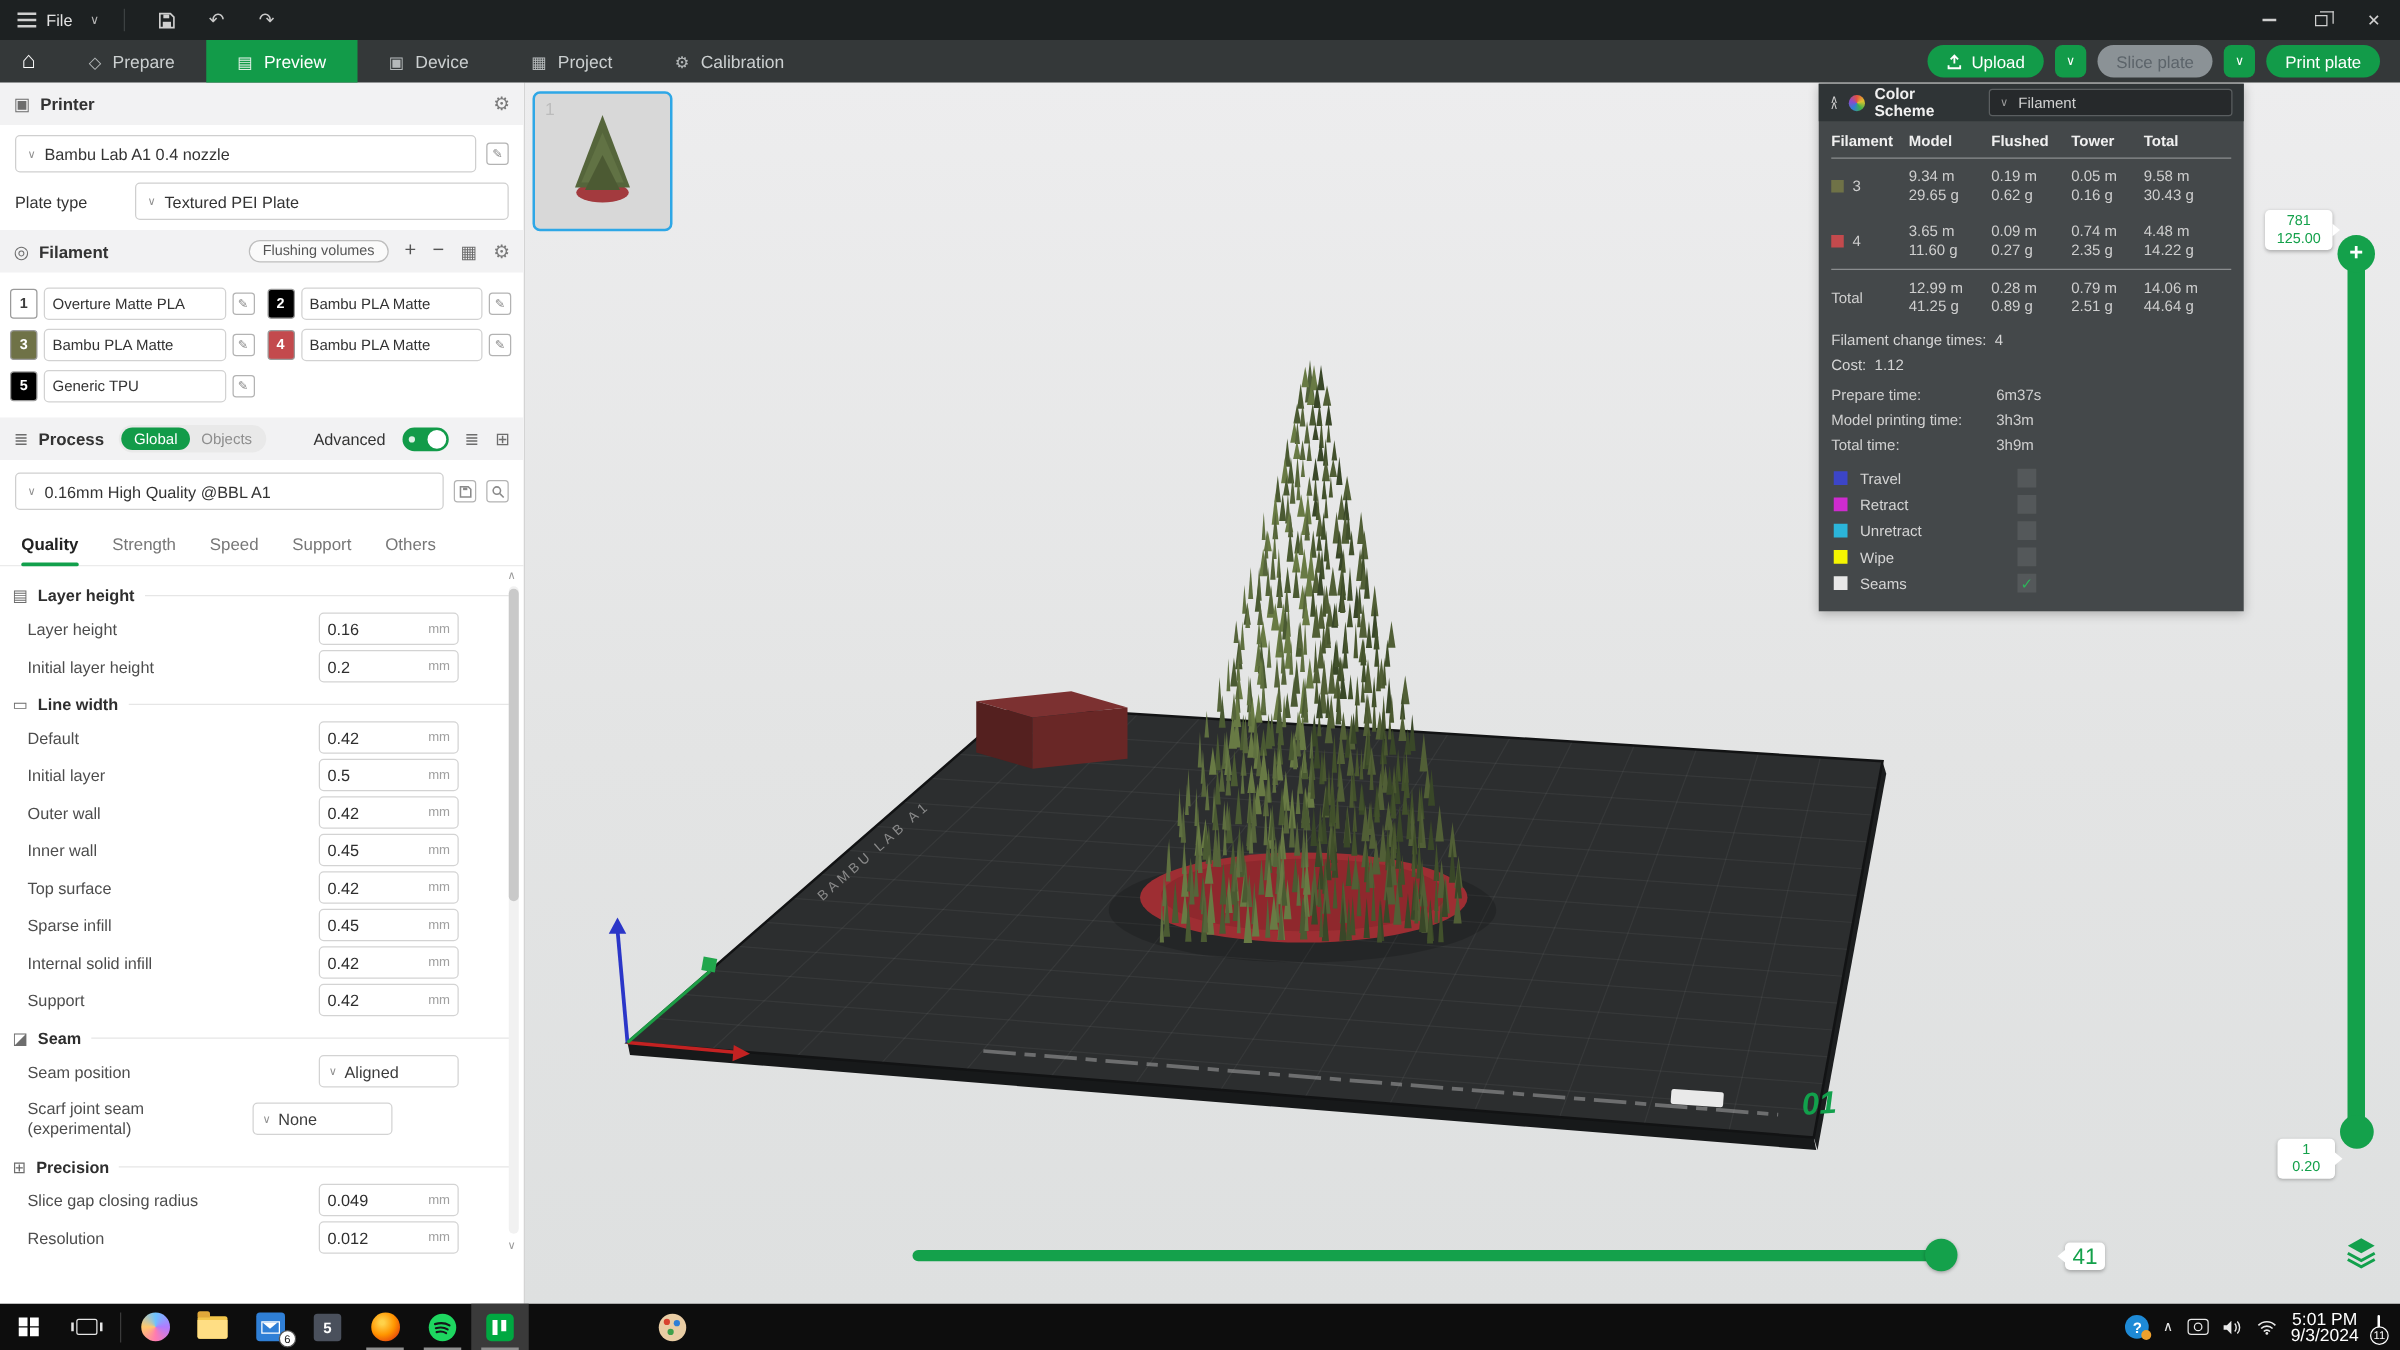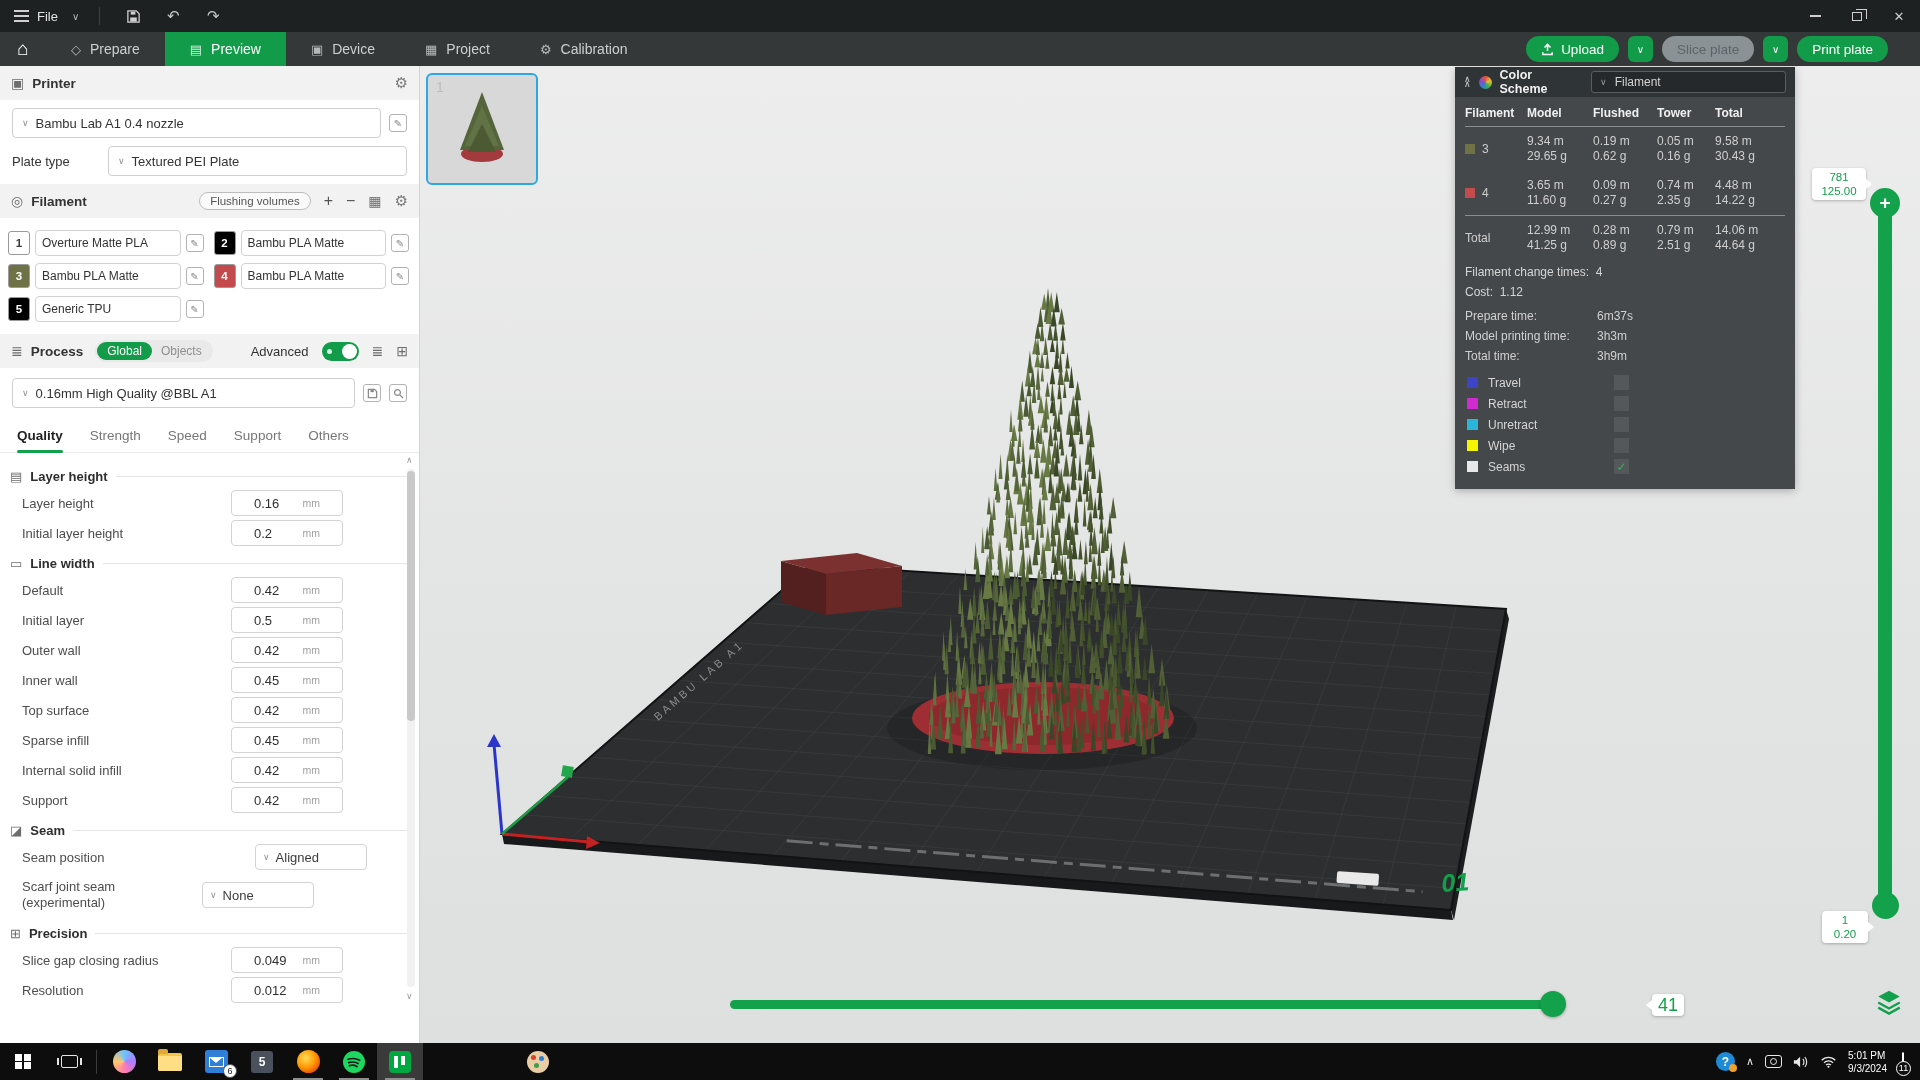--- a/index.html
+++ b/index.html
@@ -21,21 +21,21 @@
 .wb .mini{display:inline-block;width:11px;height:1.5px;background:#cfcfcf}
 .restore{position:relative;width:10px;height:9px;border:1.2px solid #cfcfcf}
 .restore::before{content:"";position:absolute;top:-4px;left:2.5px;width:10px;height:9px;border:1.2px solid #cfcfcf;border-bottom:none;border-left:none}
 
 
 .ribbon{position:absolute;top:32px;left:0;right:0;height:34px;background:#343839;display:flex;align-items:center;color:#ccd0d1;z-index:55}
 .home{width:46px;height:34px;display:flex;align-items:center;justify-content:center;color:#fff;font-size:19px}
 .rtab{display:flex;align-items:center;gap:9px;height:34px;padding:0 25px;font-size:14px;cursor:default}
 .rtab .tic{font-size:13px;opacity:.85}
 .rtab.active{background:#129b49;color:#fff}
-.ractions{margin-left:auto;display:flex;align-items:center;gap:9px;padding-right:32px}
+.ractions{margin-left:auto;display:flex;align-items:center;gap:9px;padding-right:16px}
 .btn{height:26px;display:flex;align-items:center;justify-content:center;gap:7px;font-size:13.5px;border-radius:13px;padding:0 15px}
 .btn.green{background:#129b49;color:#fff}
 .btn.gray{background:#8b9296;color:#5c646a}
 .btn-chev{width:25px;height:26px;border-radius:6px;background:#129b49;color:#fff;display:flex;align-items:center;justify-content:center;font-size:10px}
 
 
 .lp{position:absolute;left:0;top:66px;width:420px;bottom:37px;background:#fff;border-right:1px solid #d4d4d4;color:#3c3c3c;font-size:13px;z-index:50}
 .sec{height:34px;background:#f2f2f3;display:flex;align-items:center;gap:8px;padding:0 11px;font-weight:bold;font-size:13.5px;color:#333}
 .sec .sic{color:#6d6d6d;font-weight:normal;font-size:14px}
 .sec .right{margin-left:auto;display:flex;align-items:center;gap:13px}
@@ -64,21 +64,21 @@
 .ptab.active{color:#222;font-weight:bold}
 .ptab.active::after{content:"";position:absolute;left:0;right:0;bottom:0;height:3px;background:#12a04c;border-radius:2px}
 .settings{position:relative;padding:6px 0 0 0}
 .ghead{display:flex;align-items:center;gap:8px;margin:10px 10px 6px 10px;font-weight:bold;font-size:13px;color:#2e2e2e}
 .ghead .gic{color:#6d6d6d;font-weight:normal;font-size:13px}
 .ghead .gline{flex:1;border-top:1px solid #e6e6e6}
 .srow{display:flex;align-items:center;margin:4px 0 4px 22px;height:26px}
 .srow .slabel{flex:1;color:#4d4d4d;padding-right:6px}
 .srow.tall{height:42px}
 .srow.tall .slabel{line-height:16px}
-.inbox{width:112px;height:26px;border:1px solid #d3d3d3;border-radius:4px;display:flex;align-items:center;padding:0 22px;margin-right:76px;background:#fff}
+.inbox{width:112px;height:26px;border:1px solid #d3d3d3;border-radius:4px;display:flex;align-items:center;padding:0 6px;margin-right:52px;background:#fff}
 .inbox .val{flex:1;color:#2e2e2e;font-size:13px}
 .inbox .unit{color:#a0a0a0;font-size:10.5px}
 .selbox{width:112px;height:26px;border:1px solid #d3d3d3;border-radius:4px;display:flex;align-items:center;gap:6px;padding:0 7px;margin-right:52px;background:#fff}
 .selbox .chev{color:#8f8f8f;font-size:9px}
 .sb{position:absolute;top:2px;bottom:2px;right:2px;width:12px}
 .sb .tr{position:absolute;top:14px;bottom:14px;left:2px;width:8px;background:#f1f1f1;border-radius:4px}
 .sb .th{position:absolute;top:16px;left:2px;width:8px;height:250px;background:#c9c9c9;border-radius:4px}
 .sb .ar{position:absolute;left:1px;font-size:9px;color:#9a9a9a}
 
 
@@ -158,21 +158,21 @@
 .ic-bambu::after{content:"";position:absolute;left:12px;top:5px;width:4px;height:9px;background:#fff}
 .ic-paint{width:22px;height:22px;border-radius:50%;background:#e9cda4;position:relative}
 .ic-paint::before{content:"";position:absolute;left:4px;top:4px;width:5px;height:5px;border-radius:50%;background:#d8432f;box-shadow:8px 1px 0 #2f7fd6,3px 8px 0 #3fa04a}
 .appbadge{position:absolute;right:2px;bottom:2px;width:14px;height:14px;border-radius:50%;background:#fff;color:#222;font-size:9px;display:flex;align-items:center;justify-content:center;border:1px solid #555}
 .tray{margin-left:auto;display:flex;align-items:center;gap:11px;padding-right:10px}
 .ic-help{width:19px;height:19px;border-radius:50%;background:#1e8ad6;color:#fff;font-size:12px;font-weight:bold;display:flex;align-items:center;justify-content:center;position:relative}
 .ic-help::after{content:"";position:absolute;right:-2px;bottom:-1px;width:8px;height:8px;border-radius:50%;background:#f0a12c}
 .tray .chevup{color:#e8e8e8;font-size:11px}
 .ic-cam{width:17px;height:13px;border:1.4px solid #e8e8e8;border-radius:3px;display:flex;align-items:center;justify-content:center}
 .ic-cam::before{content:"";width:5px;height:5px;border-radius:50%;border:1.3px solid #e8e8e8}
-.clock{font-size:10px;line-height:13px;text-align:left;color:#fff}
+.clock{font-size:14px;line-height:13px;text-align:center;color:#fff}
 .ic-notif{width:17px;height:15px;border:1.3px solid #fff;border-radius:2px;position:relative}
 .ic-notif::before{content:"";position:absolute;left:2px;top:3px;right:2px;height:1.5px;background:#fff;box-shadow:0 4px 0 #fff}
 .nbadge{position:absolute;right:-7px;bottom:-5px;width:15px;height:15px;border-radius:50%;background:#101010;border:1px solid #fff;color:#fff;font-size:9px;display:flex;align-items:center;justify-content:center}
 </style>
 </head>
 <body>
 
 <div class="app">
 
   <div class="tb">

